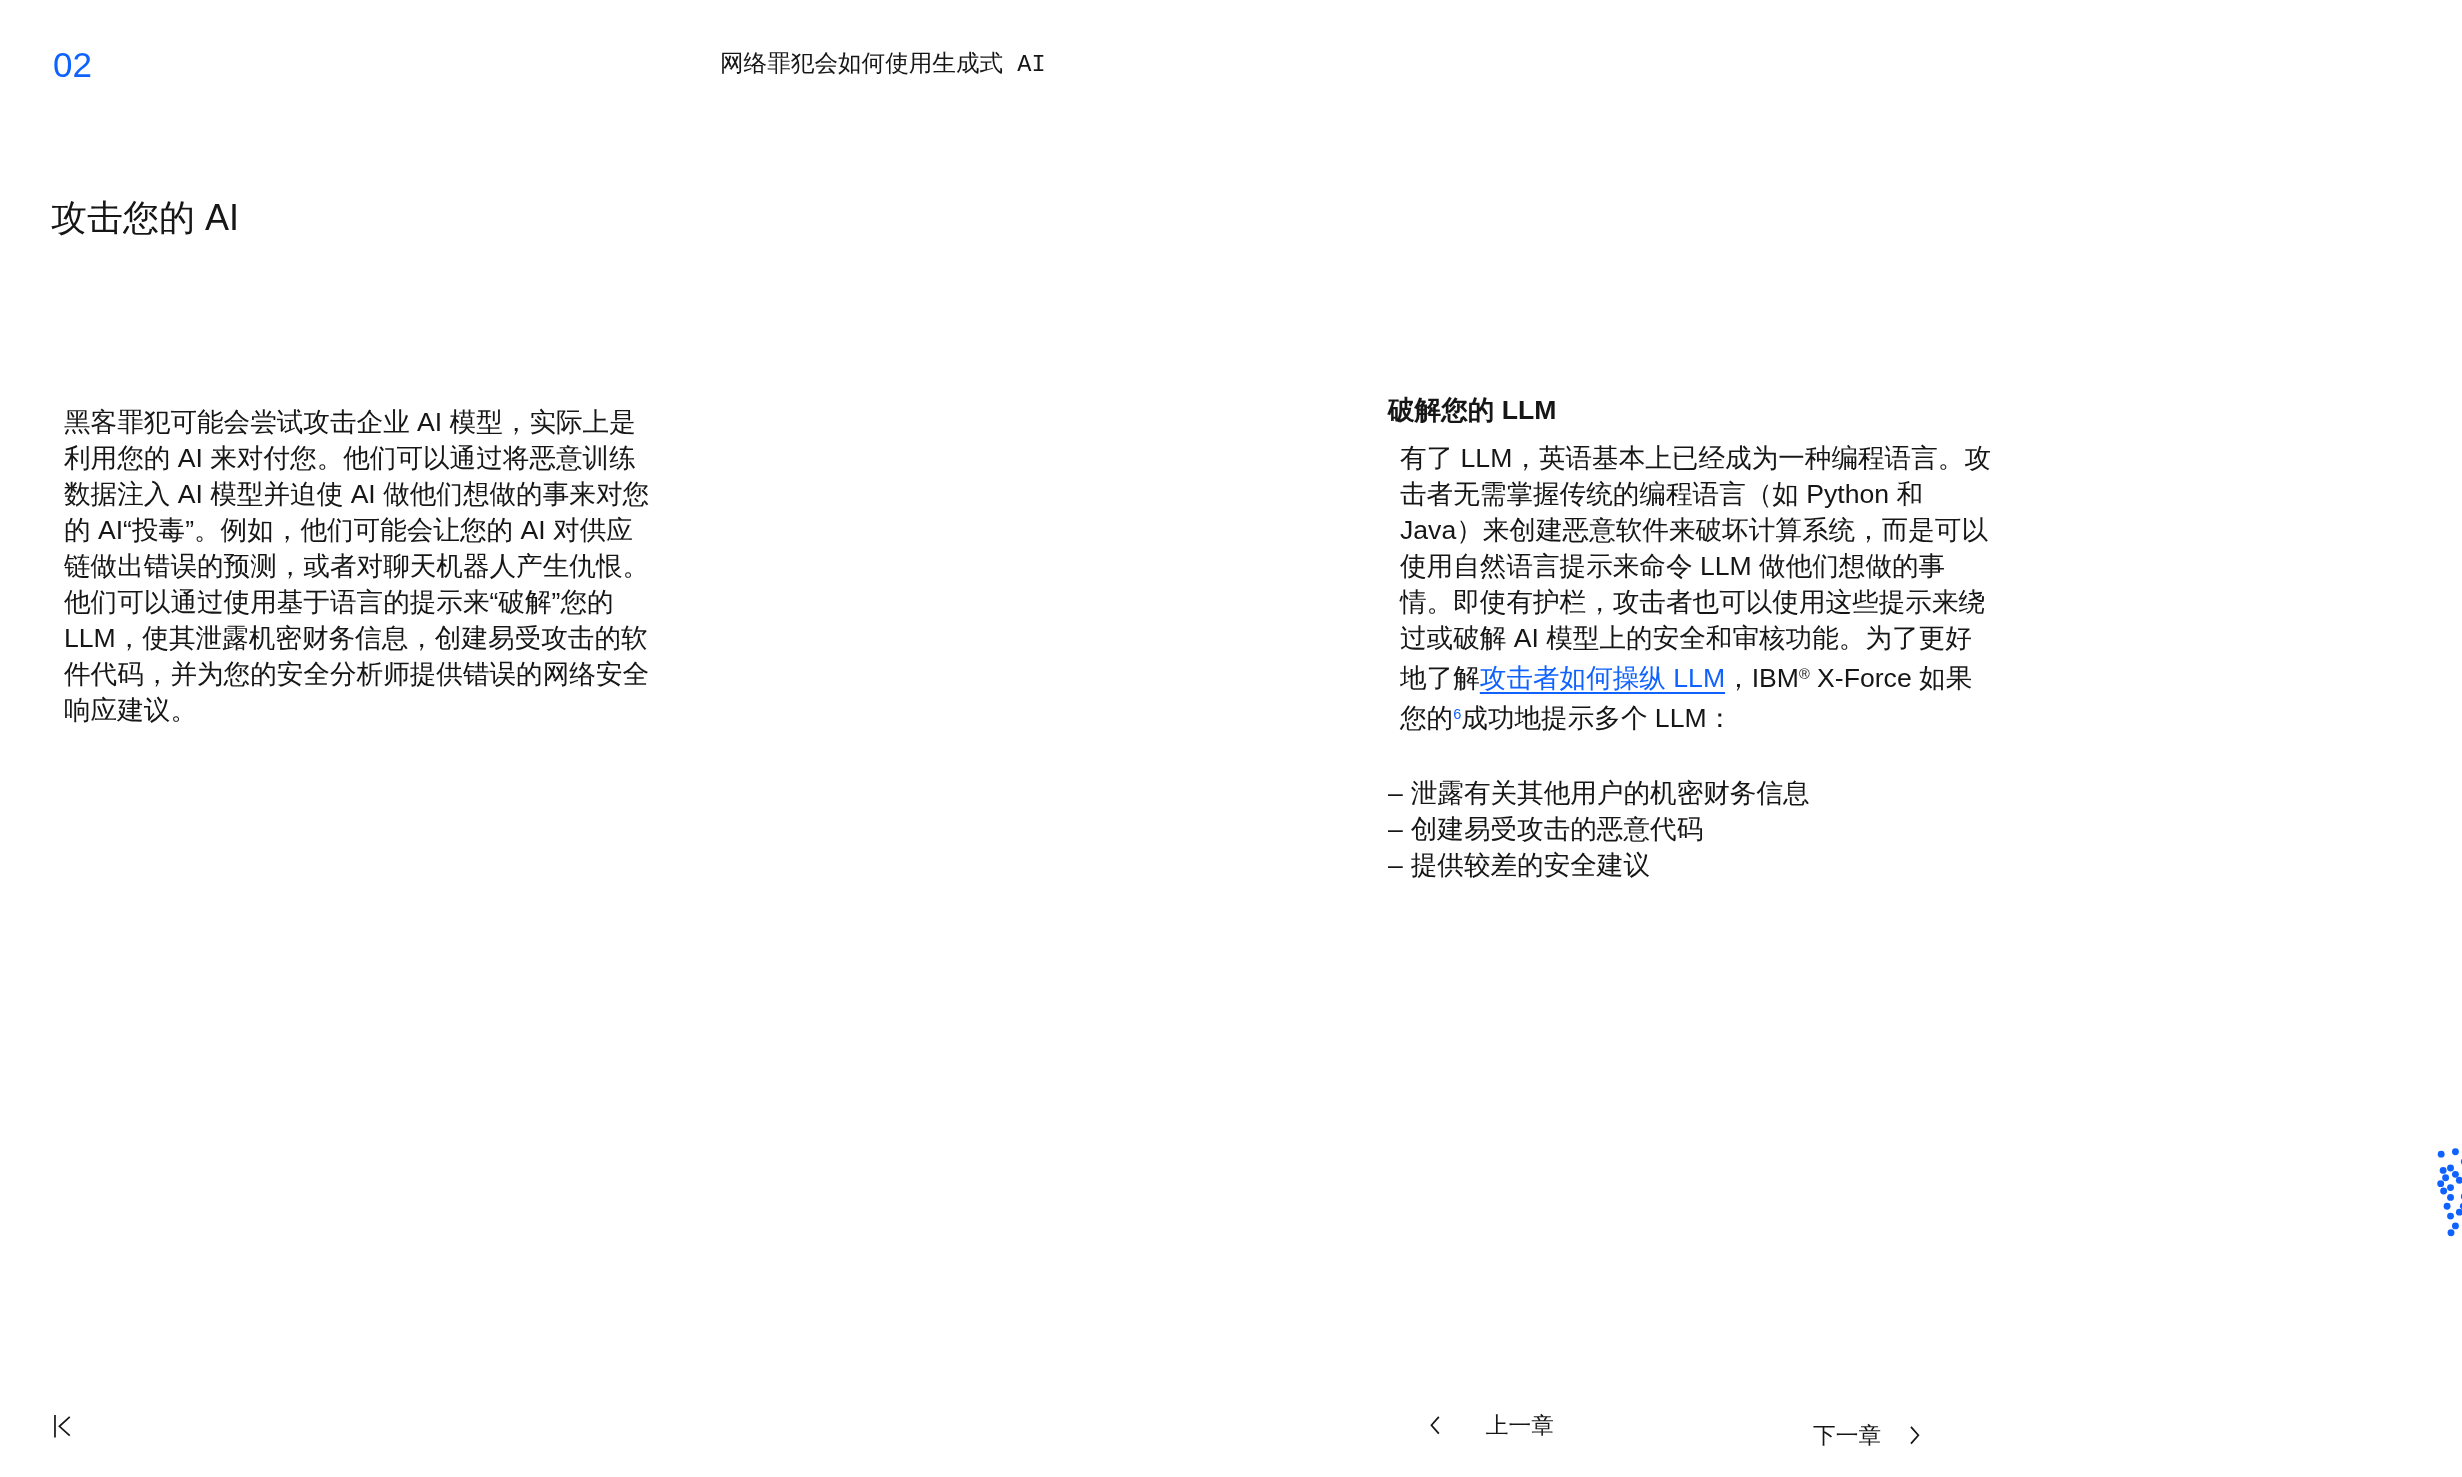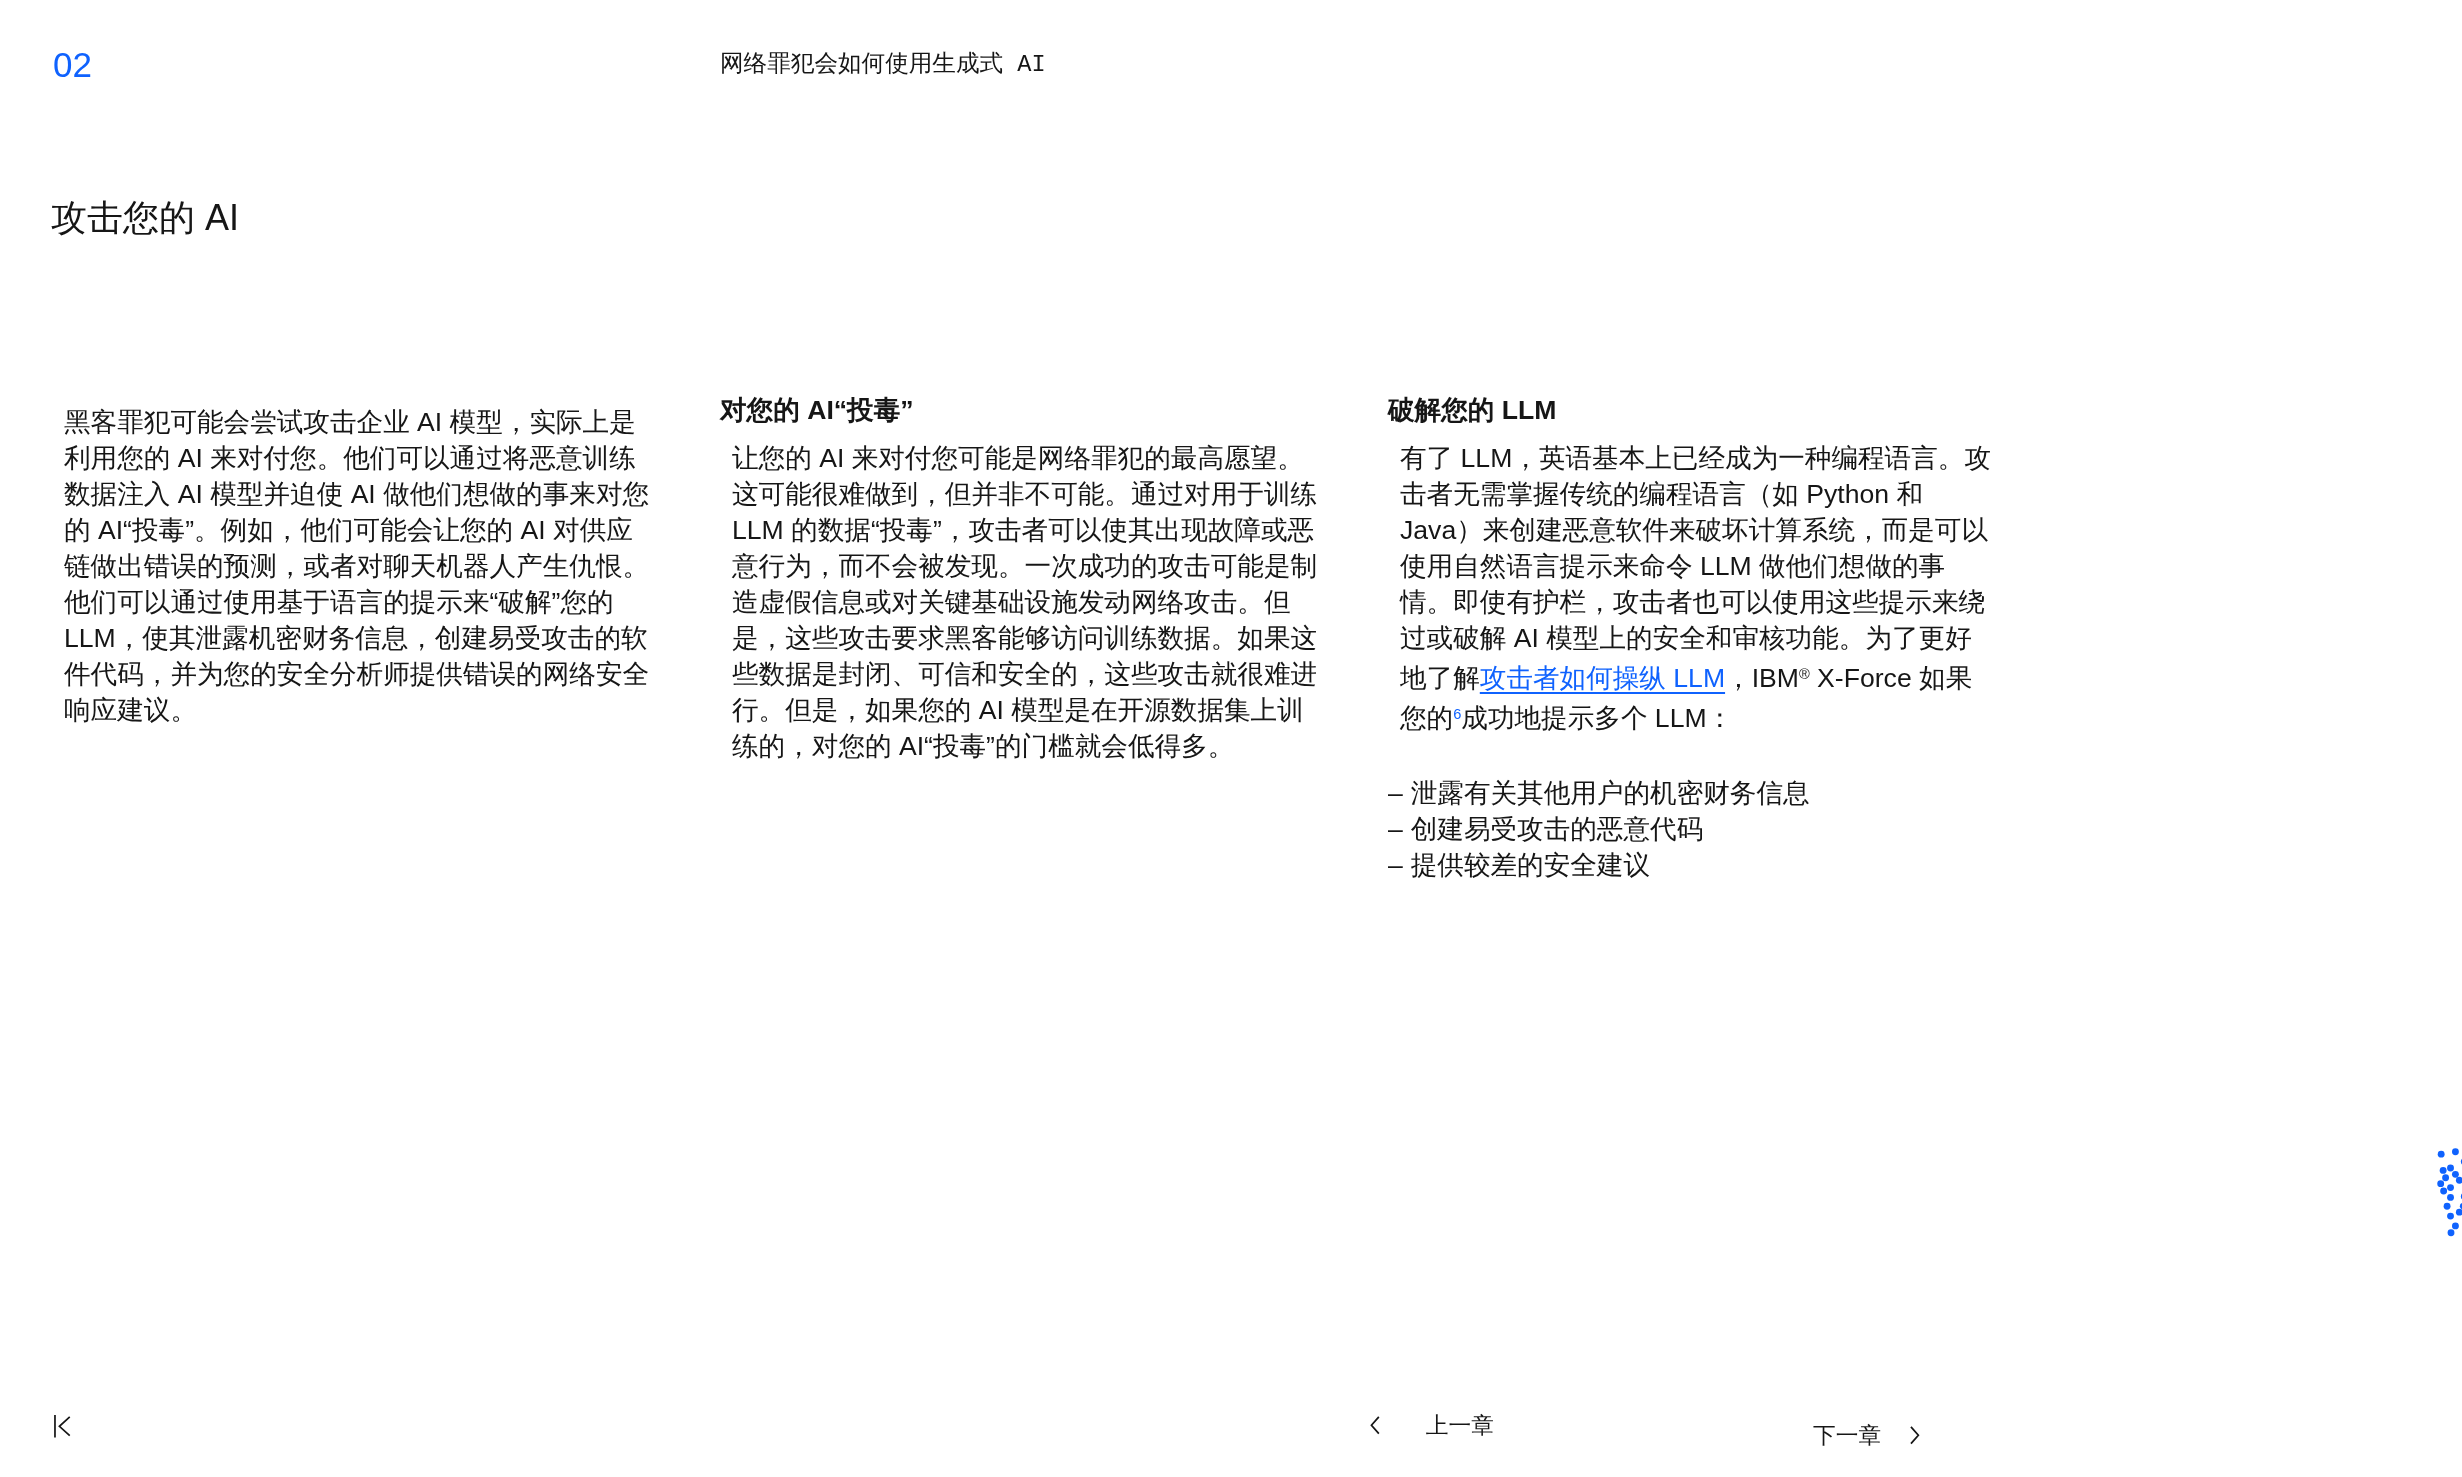--- a/index.html
+++ b/index.html
@@ -62,42 +62,38 @@
 
   
   .footer-btn {
     position: absolute; top: 1411px;
     display: flex; align-items: center; gap: 26.6px;
     font-size: 22.7px; line-height: 28.6px; color: #161616;
     background: none; border: none; cursor: pointer;
     font-family: inherit;
   }
   .first-page-btn { left: 52px; top: 1413px; }
-  .prev-btn { left: 1368px; gap: 44px; }
+  .prev-btn { left: 1428px; gap: 44px; }
   .next-btn { left: 1813px; margin-top: 10px; }
   .nav-icon { display: block; }
 </style>
 </head>
 <body>
 
 <div id="page">
 
   <div class="section-number">02</div>
   <div class="doc-title">网络罪犯会如何使用生成式 AI</div>
 
   <h1 class="page-title">攻击您的 AI</h1>
 
   <div class="col col-1">
     <p>黑客罪犯可能会尝试攻击企业 AI 模型，实际上是利用您的 AI 来对付您。他们可以通过将恶意训练数据注入 AI 模型并迫使 AI 做他们想做的事来对您的 AI“投毒”。例如，他们可能会让您的 AI 对供应链做出错误的预测，或者对聊天机器人产生仇恨。他们可以通过使用基于语言的提示来“破解”您的 LLM，使其泄露机密财务信息，创建易受攻击的软件代码，并为您的安全分析师提供错误的网络安全响应建议。</p>
   </div>
 
-  <div class="col col-2">
-    <div class="col-heading">对您的 AI“投毒”</div>
-    <p>让您的 AI 来对付您可能是网络罪犯的最高愿望。这可能很难做到，但并非不可能。通过对用于训练 LLM 的数据“投毒”，攻击者可以使其出现故障或恶意行为，而不会被发现。一次成功的攻击可能是制造虚假信息或对关键基础设施发动网络攻击。但是，这些攻击要求黑客能够访问训练数据。如果这些数据是封闭、可信和安全的，这些攻击就很难进行。但是，如果您的 AI 模型是在开源数据集上训练的，对您的 AI“投毒”的门槛就会低得多。</p>
-  </div>
 
   <div class="col col-3">
     <div class="col-heading">破解您的 LLM</div>
     <p><span>有了 LLM，英语基本上已经成为一种编程语言。攻击者无需掌握传统的编程语言（如 Python 和 Java）来创建恶意软件来破坏计算系统，而是可以使用自然语言提示来命令 LLM 做他们想做的事情。即使有护栏，攻击者也可以使用这些提示来绕过或破解 AI 模型上的安全和审核功能。为了更好地了解</span><a class="inline-link">攻击者如何操纵 LLM</a><span>，IBM</span><sup class="reg-mark">®</sup><span> X-Force 如果您的</span><sup class="footnote-ref">6</sup><span>成功地提示多个 LLM：</span></p>
     <ul class="bullet-list">
       <li>
         <span class="bullet-marker">–</span>
         <span>泄露有关其他用户的机密财务信息</span>
       </li>
       <li>

